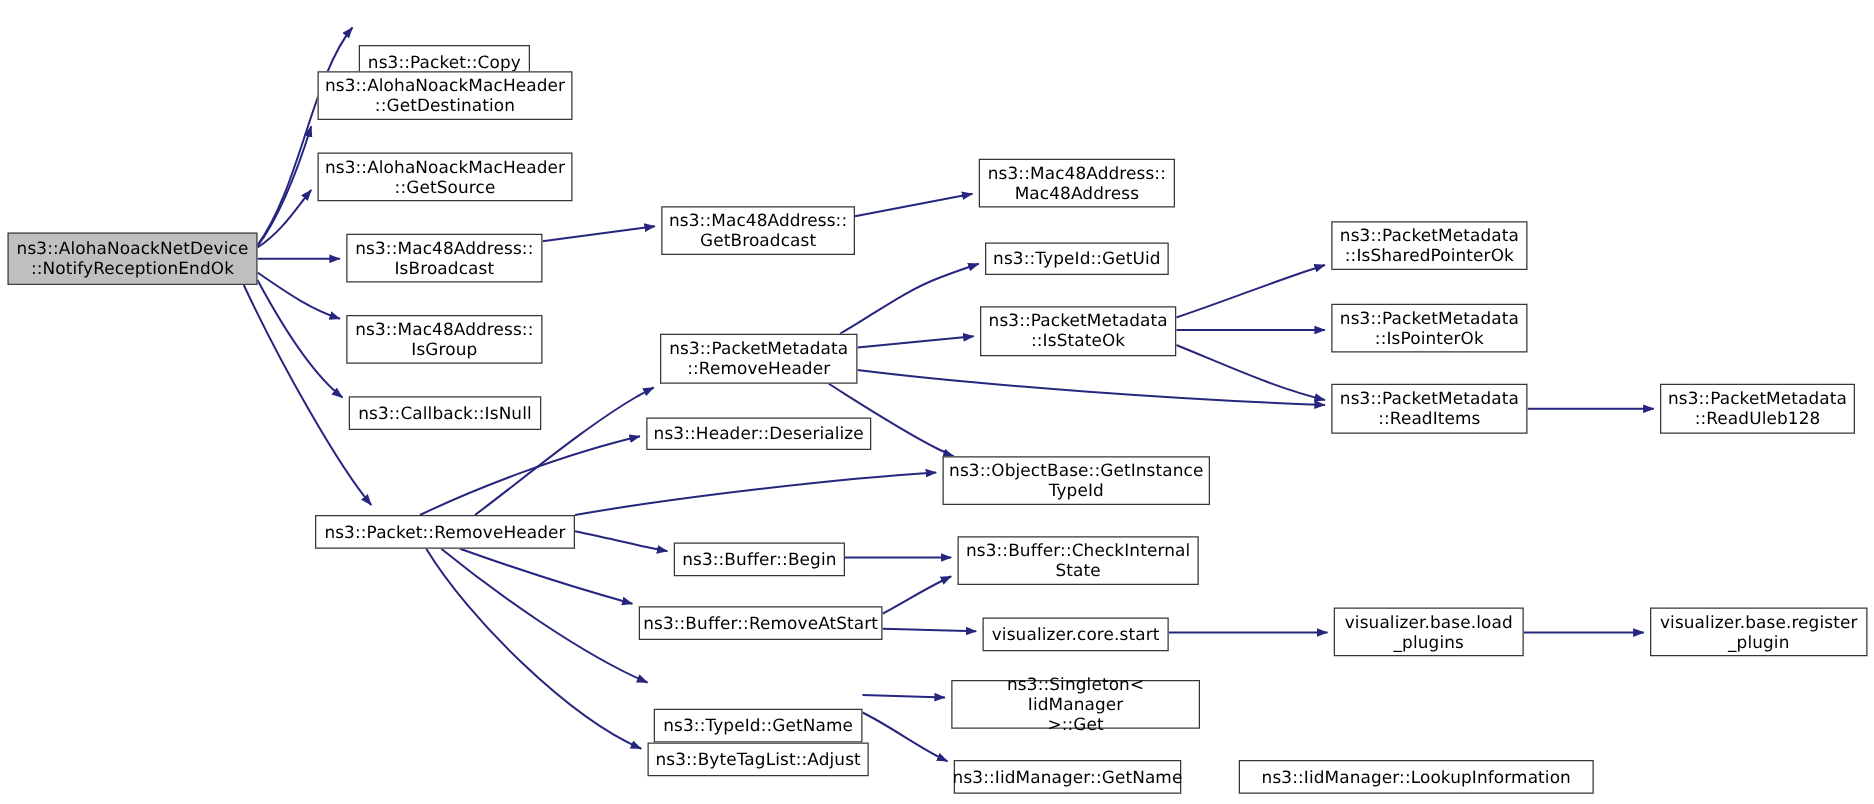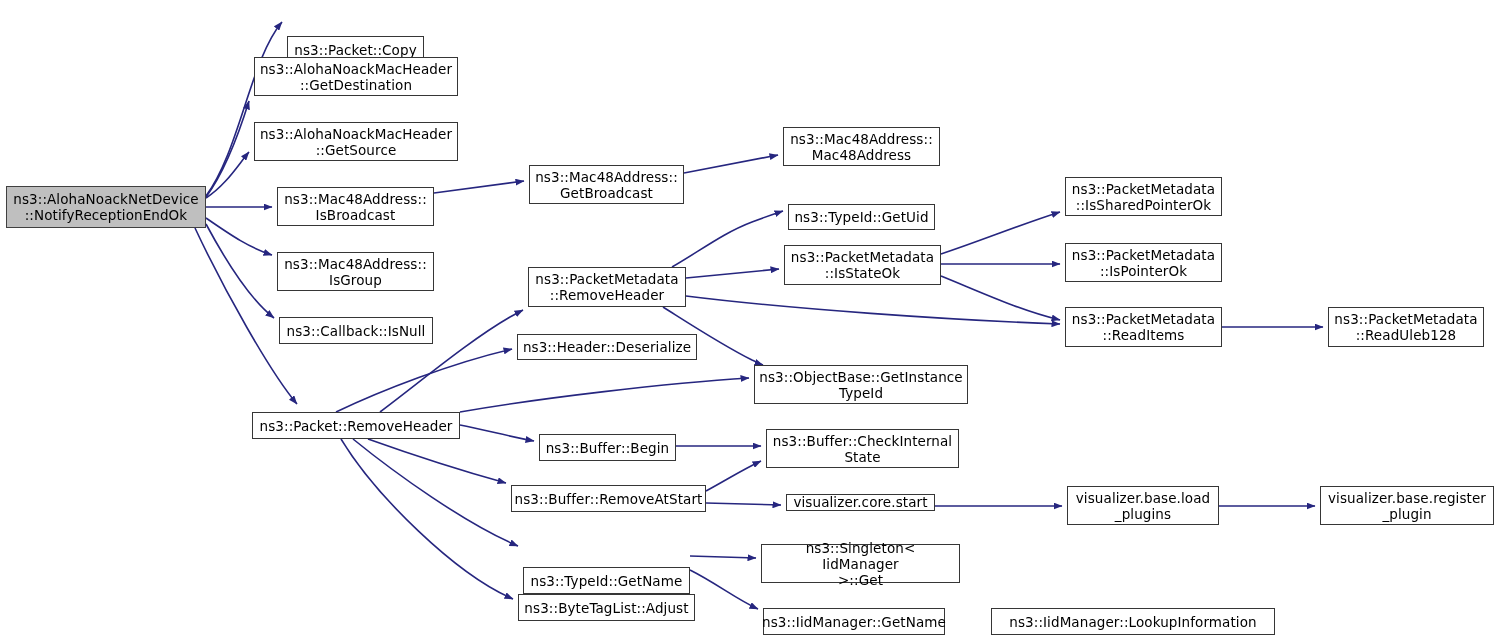--- a/index.html
+++ b/index.html
@@ -104,41 +104,41 @@
       <div class="node" style="left: 277px; top: 187px; width: 157px; height: 39px;"><span class="node-label">ns3::Mac48Address::
 IsBroadcast</span></div>
       <div class="node" style="left: 277px; top: 252px; width: 157px; height: 39px;"><span class="node-label">ns3::Mac48Address::
 IsGroup</span></div>
       <div class="node" style="left: 279px; top: 317px; width: 154px; height: 27px;"><span class="node-label">ns3::Callback::IsNull</span></div>
       <div class="node" style="left: 252px; top: 412px; width: 208px; height: 27px;"><span class="node-label">ns3::Packet::RemoveHeader</span></div>
       <div class="node" style="left: 529px; top: 165px; width: 155px; height: 39px;"><span class="node-label">ns3::Mac48Address::
 GetBroadcast</span></div>
       <div class="node" style="left: 783px; top: 127px; width: 157px; height: 39px;"><span class="node-label">ns3::Mac48Address::
 Mac48Address</span></div>
-      <div class="node" style="left: 788px; top: 204px; width: 147px; height: 26px;"><span class="node-label">ns3::TypeId::GetUid</span></div>
+      <div class="node" style="left: 788px; top: 194px; width: 147px; height: 26px;"><span class="node-label">ns3::TypeId::GetUid</span></div>
       <div class="node" style="left: 528px; top: 267px; width: 158px; height: 40px;"><span class="node-label">ns3::PacketMetadata
 ::RemoveHeader</span></div>
       <div class="node" style="left: 784px; top: 245px; width: 157px; height: 40px;"><span class="node-label">ns3::PacketMetadata
 ::IsStateOk</span></div>
       <div class="node" style="left: 1065px; top: 177px; width: 157px; height: 39px;"><span class="node-label">ns3::PacketMetadata
 ::IsSharedPointerOk</span></div>
       <div class="node" style="left: 1065px; top: 243px; width: 157px; height: 39px;"><span class="node-label">ns3::PacketMetadata
 ::IsPointerOk</span></div>
       <div class="node" style="left: 1065px; top: 307px; width: 157px; height: 40px;"><span class="node-label">ns3::PacketMetadata
 ::ReadItems</span></div>
       <div class="node" style="left: 1328px; top: 307px; width: 156px; height: 40px;"><span class="node-label">ns3::PacketMetadata
 ::ReadUleb128</span></div>
       <div class="node" style="left: 517px; top: 334px; width: 180px; height: 26px;"><span class="node-label">ns3::Header::Deserialize</span></div>
       <div class="node" style="left: 754px; top: 365px; width: 214px; height: 39px;"><span class="node-label">ns3::ObjectBase::GetInstance
 TypeId</span></div>
       <div class="node" style="left: 539px; top: 434px; width: 137px; height: 27px;"><span class="node-label">ns3::Buffer::Begin</span></div>
       <div class="node" style="left: 766px; top: 429px; width: 193px; height: 39px;"><span class="node-label">ns3::Buffer::CheckInternal
 State</span></div>
       <div class="node" style="left: 511px; top: 485px; width: 195px; height: 27px;"><span class="node-label">ns3::Buffer::RemoveAtStart</span></div>
-      <div class="node" style="left: 786px; top: 494px; width: 149px; height: 17px; align-items: flex-end;"><span class="node-label">visualizer.core.start</span></div>
+      <div class="node" style="left: 786px; top: 494px; width: 149px; height: 27px;"><span class="node-label">visualizer.core.start</span></div>
       <div class="node" style="left: 1067px; top: 486px; width: 152px; height: 39px;"><span class="node-label">visualizer.base.load
 _plugins</span></div>
       <div class="node" style="left: 1320px; top: 486px; width: 174px; height: 39px;"><span class="node-label">visualizer.base.register
 _plugin</span></div>
       <div class="node" style="left: 523px; top: 567px; width: 167px; height: 27px;"><span class="node-label">ns3::TypeId::GetName</span></div>
       <div class="node" style="left: 761px; top: 544px; width: 199px; height: 39px;"><span class="node-label">ns3::Singleton&lt; IidManager
 &gt;::Get</span></div>
       <div class="node" style="left: 518px; top: 594px; width: 177px; height: 27px;"><span class="node-label">ns3::ByteTagList::Adjust</span></div>
       <div class="node" style="left: 763px; top: 608px; width: 182px; height: 27px;"><span class="node-label">ns3::IidManager::GetName</span></div>
       <div class="node" style="left: 991px; top: 608px; width: 284px; height: 27px;"><span class="node-label">ns3::IidManager::LookupInformation</span></div>

